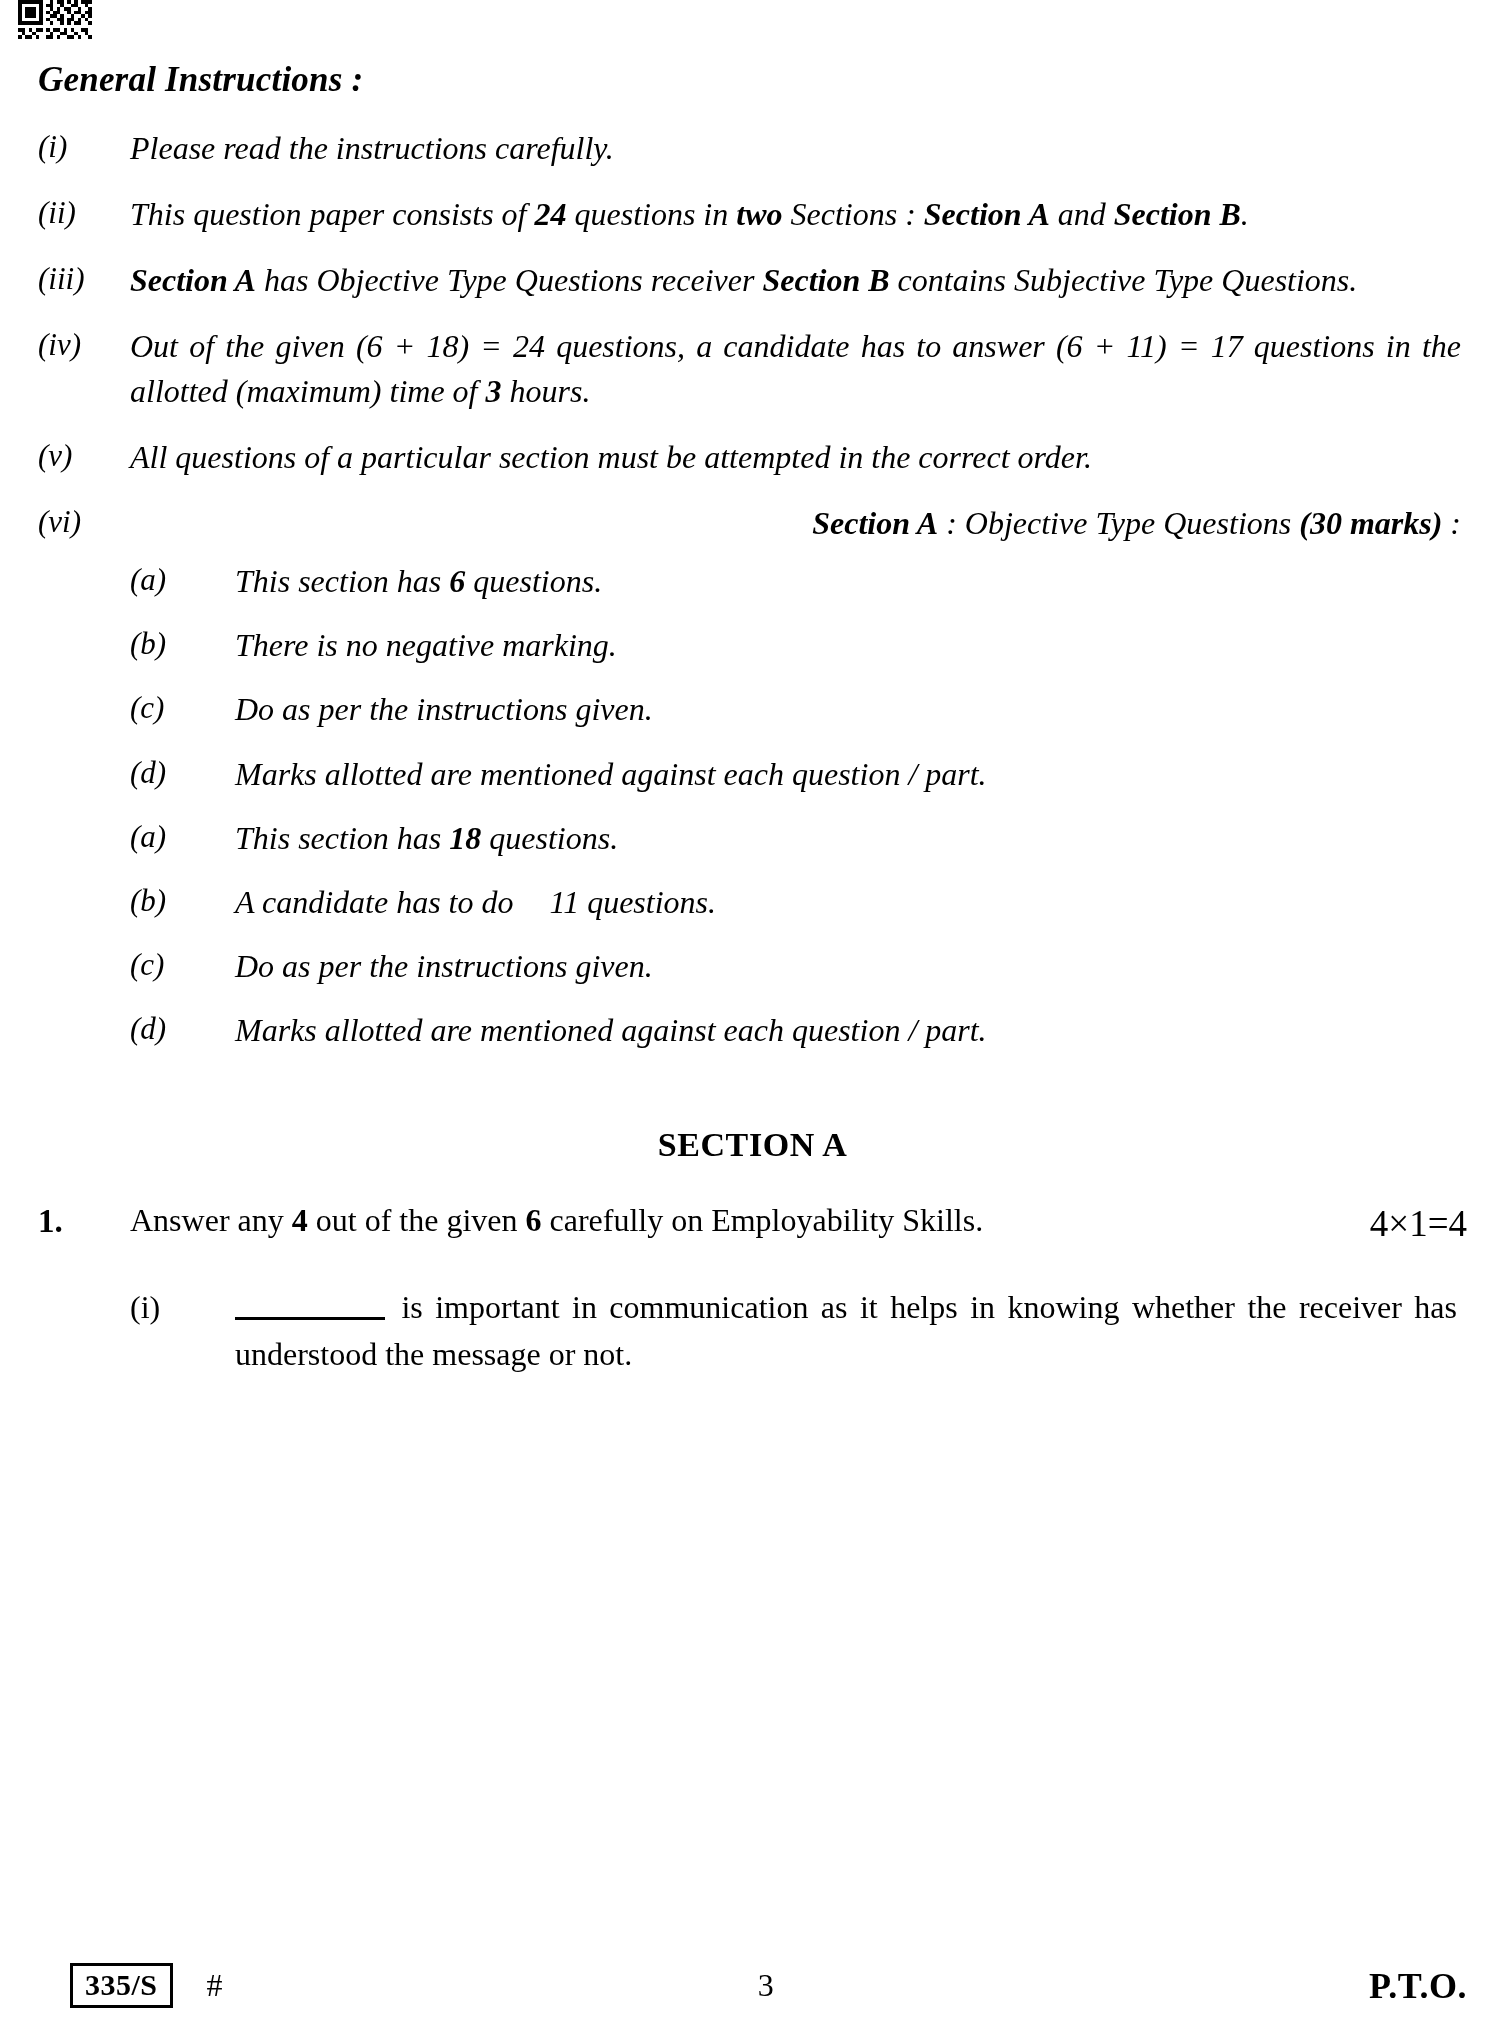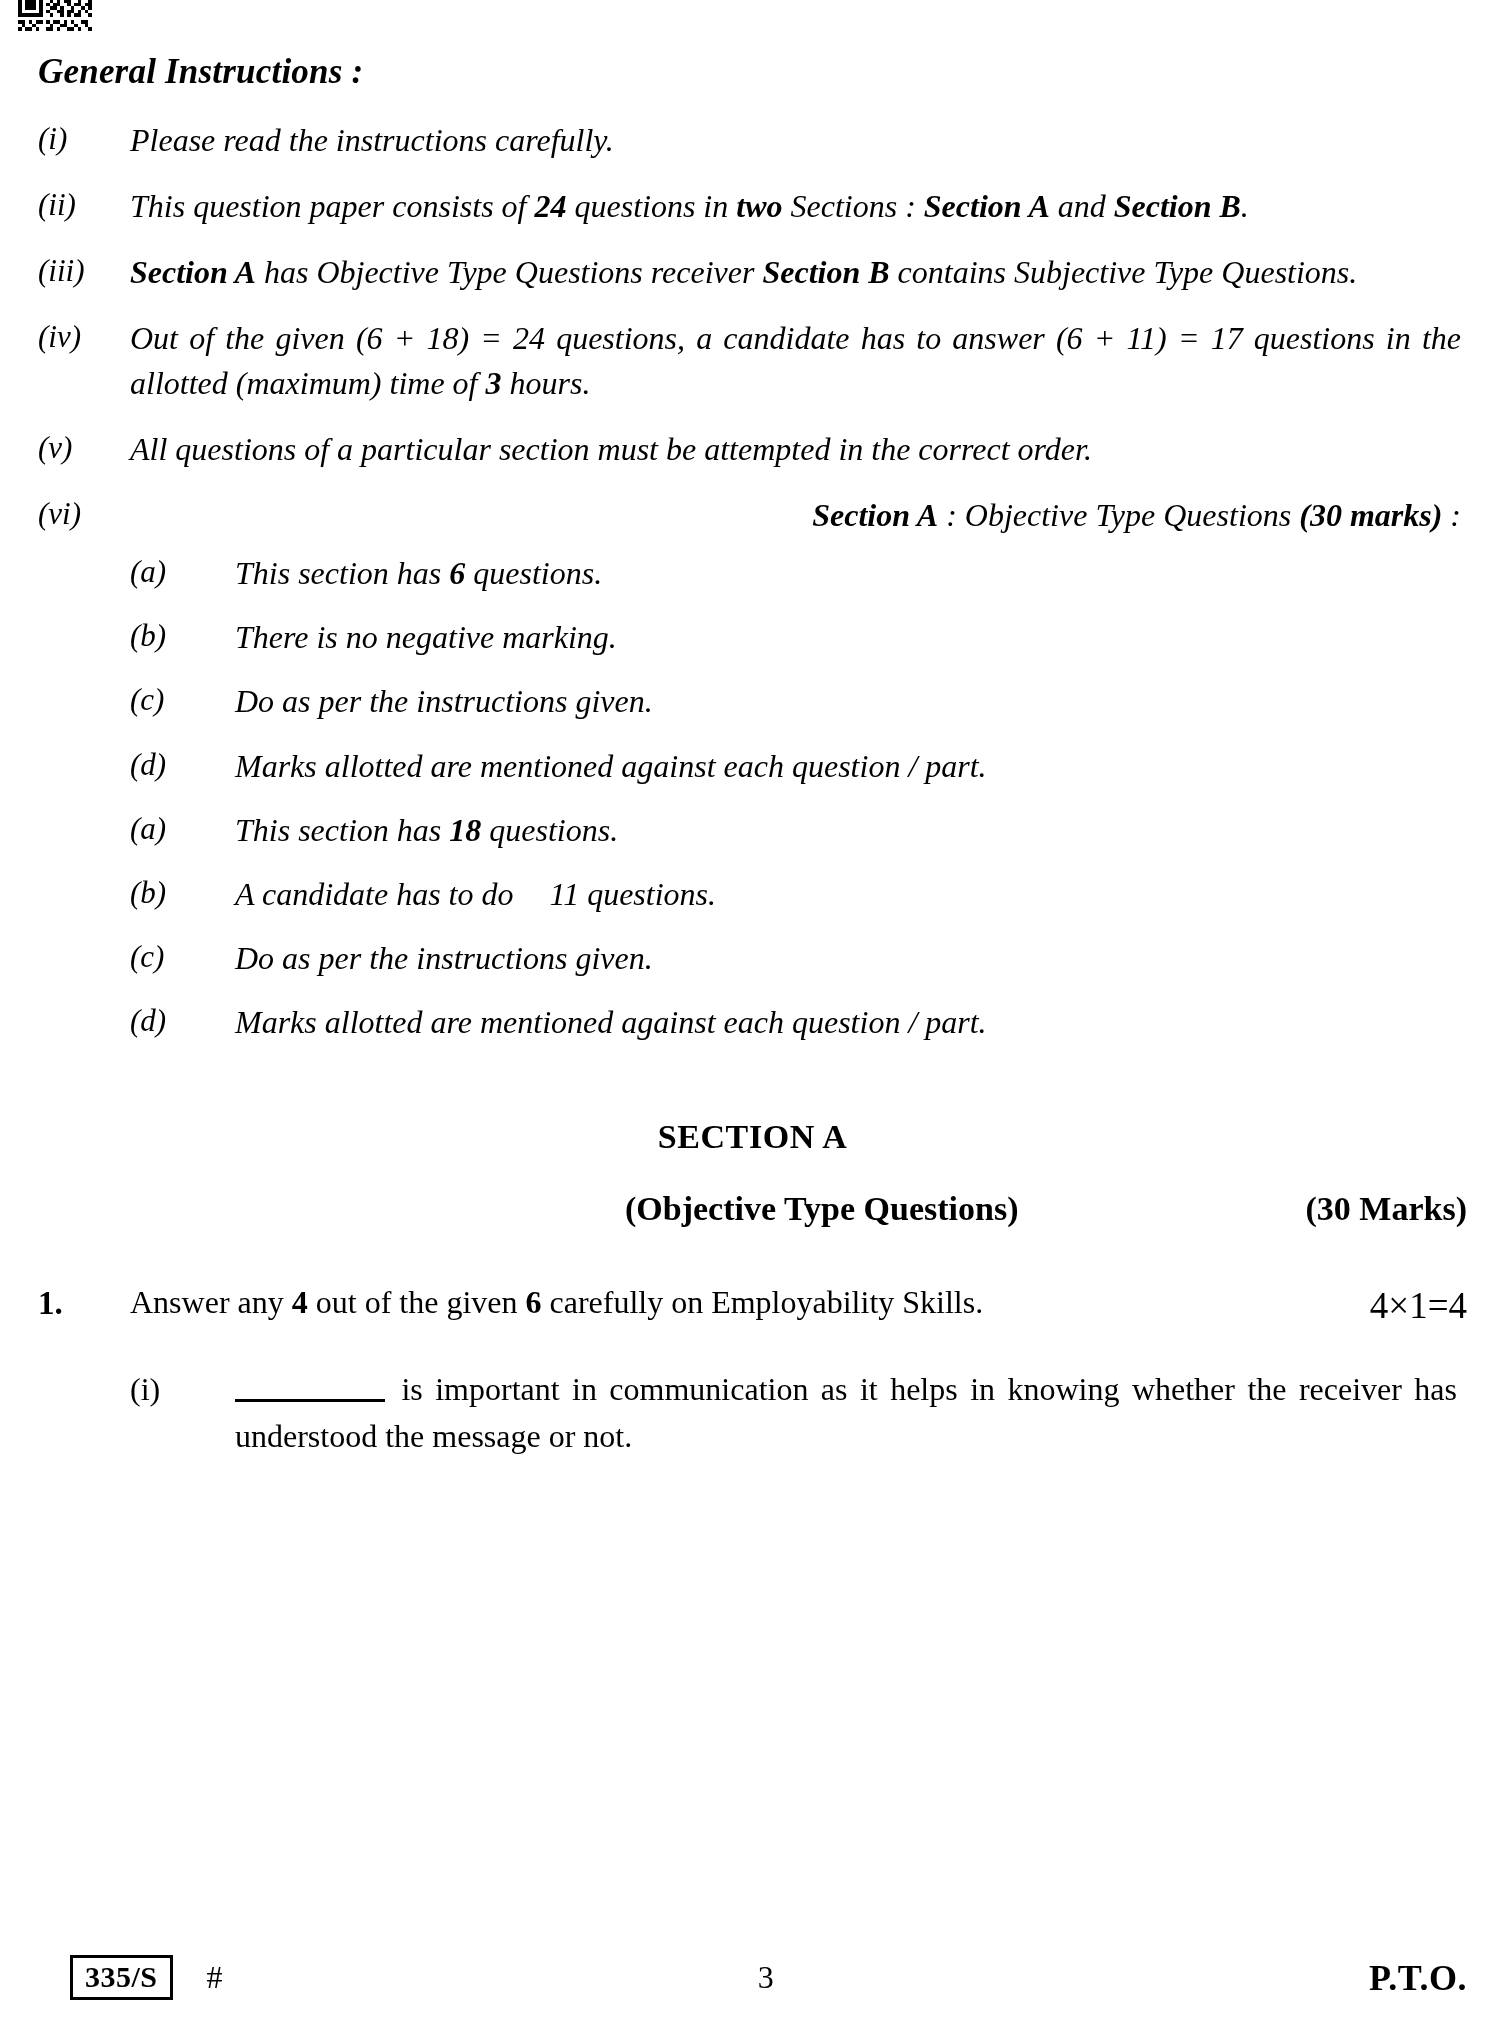--- a/index.html
+++ b/index.html
@@ -34,21 +34,21 @@
     overflow: hidden;
   }
   .qr-wrap svg { display: block; }
 
   
   .gi-title {
     font-style: italic;
     font-weight: bold;
     font-size: 35px;
     letter-spacing: 0.2px;
-    margin: 8px 0 26px 0;
+    margin: 16px 0 26px 0;
     padding-top: 44px;
   }
 
   .instr {
     display: flex;
     align-items: flex-start;
     font-style: italic;
     font-size: 32px;
     line-height: 1.38;
     margin-bottom: 22px;
@@ -337,25 +337,20 @@
         </div>
         <div class="sub">
           <span class="marker">(d)</span>
           <span class="body"><span>Marks allotted are mentioned against each question / part.</span></span>
         </div>
       </div>
   </div>
 
   <div class="section-title">SECTION A</div>
 
-  <div class="section-sub-row">
-    <span class="spacer-l"></span>
-    <span class="center">(Objective Type Questions)</span>
-    <span class="marks">(30 Marks)</span>
-  </div>
 
   <div class="q-row">
     <span class="qnum">1.</span>
     <span class="qtext" id="q1-text"><span>Answer any </span><span style="font-weight: bold;">4</span><span> out of the given </span><span style="font-weight: bold;">6</span><span> carefully on Employability Skills.</span></span>
     <span class="qmarks">4×1=4</span>
   </div>
 
   <div id="q1-parts">
       <div class="q-sub">
         <span class="marker">(i)</span>

